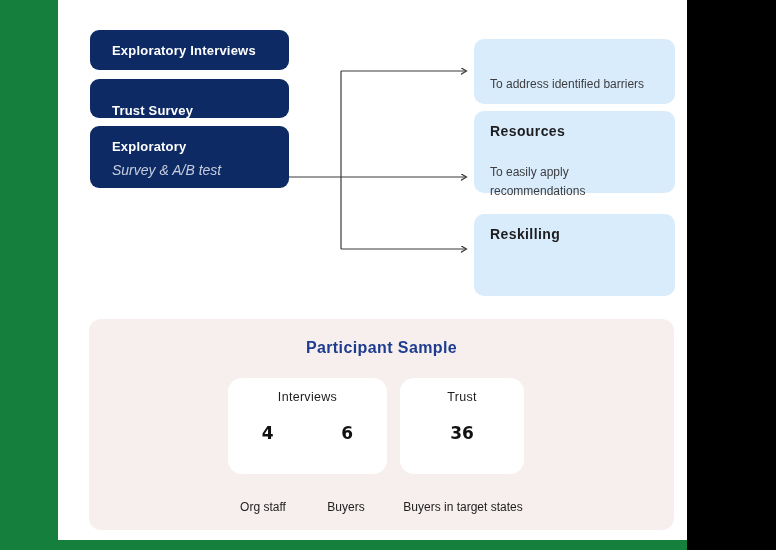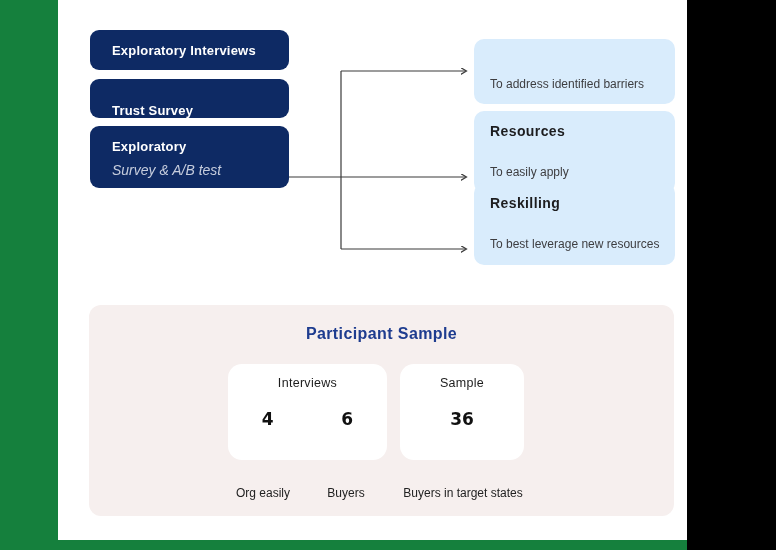--- a/index.html
+++ b/index.html
@@ -59,39 +59,39 @@
     position: absolute;
     left: 474px;
     width: 201px;
     background: #d9ecfc;
     border-radius: 10px;
     box-sizing: border-box;
     padding: 12px 12px 0 16px;
   }
   .blue-box.o1 { top: 39px;  height: 65px; }
   .blue-box.o2 { top: 111px; height: 82px; }
-  .blue-box.o3 { top: 183px; height: 82px; }
+  .blue-box.o3 { top: 214px; height: 82px; }
   .blue-heading {
     font-size: 14px;
     font-weight: bold;
     letter-spacing: 0.4px;
     color: #1d1d1f;
   }
   .blue-sub {
     margin-top: 24px;
     font-size: 12px;
     line-height: 1.55;
     color: #3d3d40;
     max-width: 172px;
   }
 
   
   .panel {
     position: absolute;
-    left: 89px; top: 305px;
+    left: 89px; top: 319px;
     width: 585px; height: 211px;
     background: #f6efee;
     border-radius: 12px;
   }
   .panel-title {
     position: absolute;
     left: 0; top: 20px;
     width: 100%;
     text-align: center;
     font-size: 16px;
@@ -175,38 +175,37 @@
 
   <div class="blue-box o1">
     <div class="blue-sub">To address identified barriers</div>
   </div>
   <div class="blue-box o2">
     <div class="blue-heading">Resources</div>
     <div class="blue-sub">To easily apply recommendations</div>
   </div>
   <div class="blue-box o3">
     <div class="blue-heading">Reskilling</div>
-    <div class="blue-sub">To best leverage new resources</div>
   </div>
 
   <div class="panel">
     <div class="panel-title">Participant Sample</div>
 
     <div class="card c1">
       <div class="card-label">Interviews</div>
       <div class="card-values">
         <span class="card-value">4</span>
         <span class="card-value">6</span>
       </div>
     </div>
 
     <div class="card c2">
-      <div class="card-label">Sample</div>
+      <div class="card-label">Trust</div>
       <div class="card-values">
         <span class="card-value">36</span>
       </div>
     </div>
 
-    <span class="footnote f1">Org easily</span>
+    <span class="footnote f1">Org staff</span>
     <span class="footnote f2">Buyers</span>
     <span class="footnote f3">Buyers in target states</span>
   </div>
 </div>
 
 </body></html>

